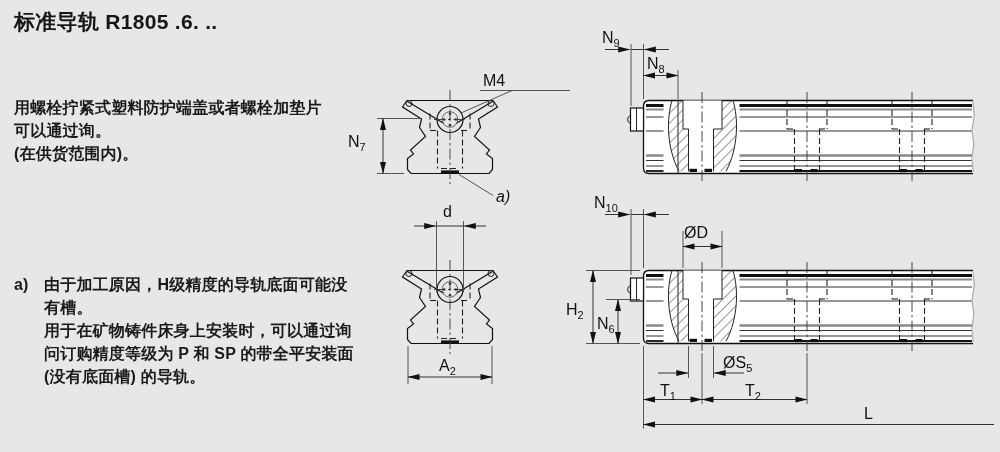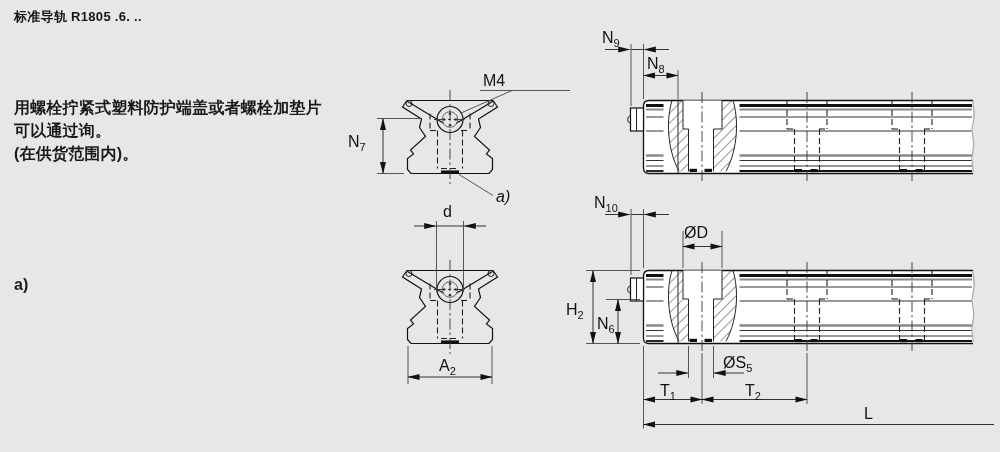--- a/index.html
+++ b/index.html
@@ -3,21 +3,21 @@
 <meta charset="utf-8">
 <style>
   html,body{margin:0;padding:0;}
   body{
     width:1000px;height:452px;position:relative;overflow:hidden;
     background:#e7e7e7;
     font-family:"Liberation Sans","DejaVu Sans",sans-serif;
   }
   .title{
     position:absolute;left:14px;top:8px;
-    font-size:13px;font-weight:bold;color:#161616;letter-spacing:.3px;
+    font-size:21px;font-weight:bold;color:#161616;letter-spacing:.3px;
   }
   .note{
     position:absolute;font-size:16px;font-weight:600;color:#1a1a1a;
     line-height:23px;white-space:pre-line;letter-spacing:.2px;
   }
   .note-mounting{left:14px;top:96px;width:370px;}
   .note-a{left:14px;top:273px;width:380px;display:flex;}
   .note-a .alabel{flex:0 0 30px;font-size:16px;font-weight:600;line-height:23px;}
   svg{position:absolute;left:0;top:0;}
   .ln{stroke:#111;stroke-width:1.2;fill:none;}
@@ -33,20 +33,25 @@
 <body>
 
 <div class="title">标准导轨 R1805 .6. ..</div>
 
 <div class="note note-mounting">用螺栓拧紧式塑料防护端盖或者螺栓加垫片
 可以通过询。
 (在供货范围内)。</div>
 
 <div class="note note-a">
   <span class="alabel">a)</span>
+  <span>由于加工原因，H级精度的导轨底面可能没
+有槽。
+用于在矿物铸件床身上安装时，可以通过询
+问订购精度等级为 P 和 SP 的带全平安装面
+(没有底面槽) 的导轨。</span>
 </div>
 
 <svg width="1000" height="452" viewBox="0 0 1000 452">
   <defs>
     <marker id="mE" markerWidth="13" markerHeight="7" refX="12" refY="3.5" orient="auto" markerUnits="userSpaceOnUse">
       <path d="M0.5,0.5 L12.5,3.5 L0.5,6.5 Z" fill="#111"></path>
     </marker>
     <marker id="mS" markerWidth="13" markerHeight="7" refX="12" refY="3.5" orient="auto-start-reverse" markerUnits="userSpaceOnUse">
       <path d="M0.5,0.5 L12.5,3.5 L0.5,6.5 Z" fill="#111"></path>
     </marker>

